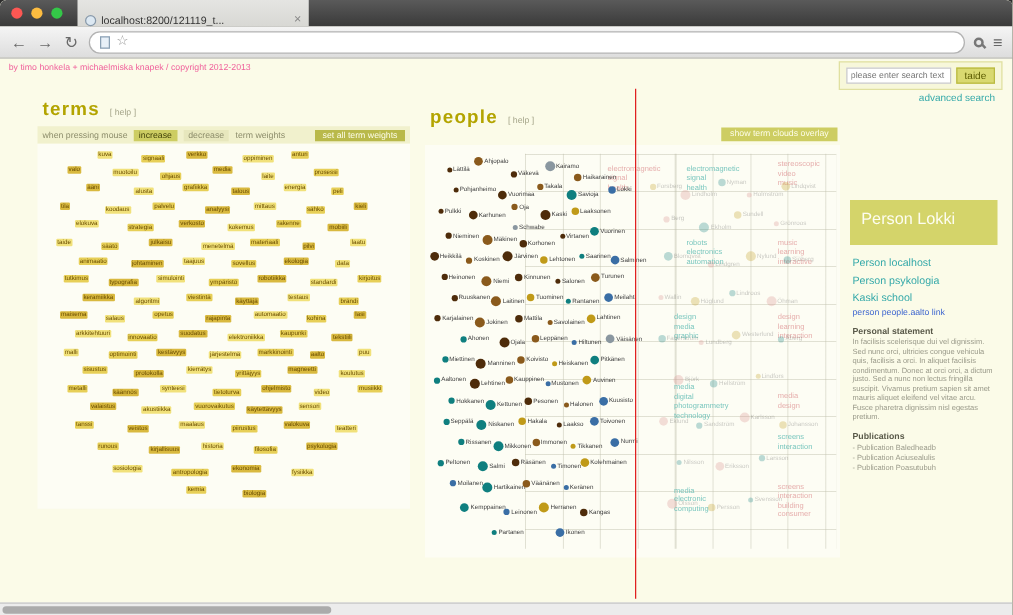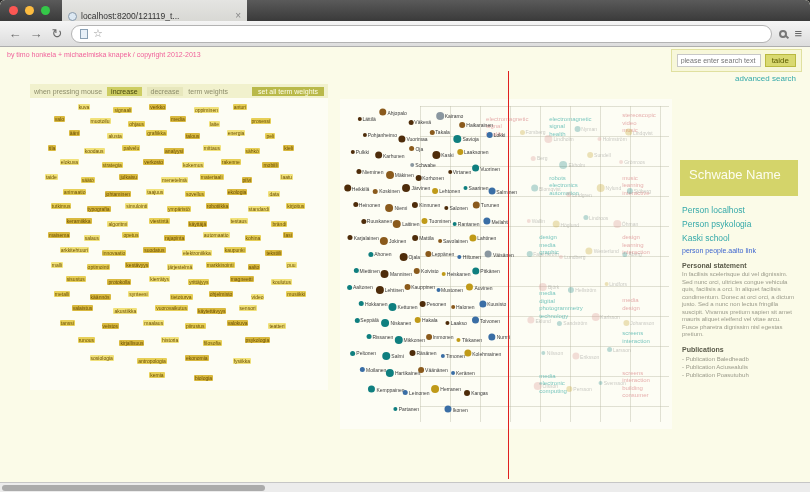--- a/index.html
+++ b/index.html
@@ -121,20 +121,24 @@
 
     <div class="credit">by timo honkela + michaelmiska knapek / copyright 2012-2013</div>
 
     <div class="searchbox">
       <input type="text" placeholder="please enter search text" style="">
       <span class="search-btn">taide</span>
     </div>
     <div class="advanced">advanced search</div>
 
     <div class="terms-panel">
+      <div class="terms-head">
+        <span class="panel-title">terms</span>
+        <span class="help">[ help ]</span>
+      </div>
       <div class="terms-toolbar">
         <span>when pressing mouse</span>
         <span class="tt-btn sel">increase</span>
         <span class="tt-btn unsel">decrease</span>
         <span>term weights</span>
         <span class="tt-btn tt-set">set all term weights</span>
       </div>
       <div class="terms-body">
           <span class="term-chip v0" style="left: 16%; top: 2%;">kuva</span>
           <span class="term-chip v1" style="left: 28%; top: 3%;">signaali</span>
@@ -244,20 +248,25 @@
           <span class="term-chip v0" style="left: 20%; top: 88%;">sosiologia</span>
           <span class="term-chip v1" style="left: 36%; top: 89%;">antropologia</span>
           <span class="term-chip v2" style="left: 52%; top: 88%;">ekonomia</span>
           <span class="term-chip v0" style="left: 68%; top: 89%;">fysiikka</span>
           <span class="term-chip v1" style="left: 40%; top: 94%;">kemia</span>
           <span class="term-chip v2" style="left: 55%; top: 95%;">biologia</span>
         </div>
     </div>
 
     <div class="people-panel">
+      <div class="people-head">
+        <span class="panel-title">people</span>
+        <span class="help">[ help ]</span>
+        <span class="overlay-btn">show term clouds overlay</span>
+      </div>
       <div class="people-body">
         <div class="people-grid"></div>
         <div>
             <div class="cluster pink" style="left: 44%; top: 5%;">
               <div>electromagnetic</div>
               <div>signal</div>
               <div>health</div>
             </div>
             <div class="cluster teal" style="left: 63%; top: 5%;">
               <div>electromagnetic</div>
@@ -798,21 +807,21 @@
           <div class="person-dot faded" style="left: 82%; top: 86%;">
             <span class="pd c-teal" style="width: 4px; height: 4px;"></span>
             <span class="pl">Svensson</span>
           </div>
         </div>
     </div>
 
     <div class="redline"></div>
 
     <div class="person-sidebar">
-      <div class="pname">Schwabe Name</div>
+      <div class="pname">Person Lokki</div>
       <div class="pdetails">
         <div class="pline">Person localhost</div>
         <div class="pline">Person psykologia</div>
         <div class="pline">Kaski school</div>
         <div class="plink">person people.aalto link</div>
         <div class="sect-title">Personal statement</div>
         <div class="statement">In facilisis scelerisque dui vel dignissim. Sed nunc orci, ultricies congue vehicula quis, facilisis a orci. In aliquet facilisis condimentum. Donec at orci orci, a dictum justo. Sed a nunc non lectus fringilla suscipit. Vivamus pretium sapien sit amet mauris aliquet eleifend vel vitae arcu. Fusce pharetra dignissim nisl egestas pretium.</div>
         <div class="sect-title">Publications</div>
         <div>
             <div class="pub-item">- Publication Baledheadb</div>

